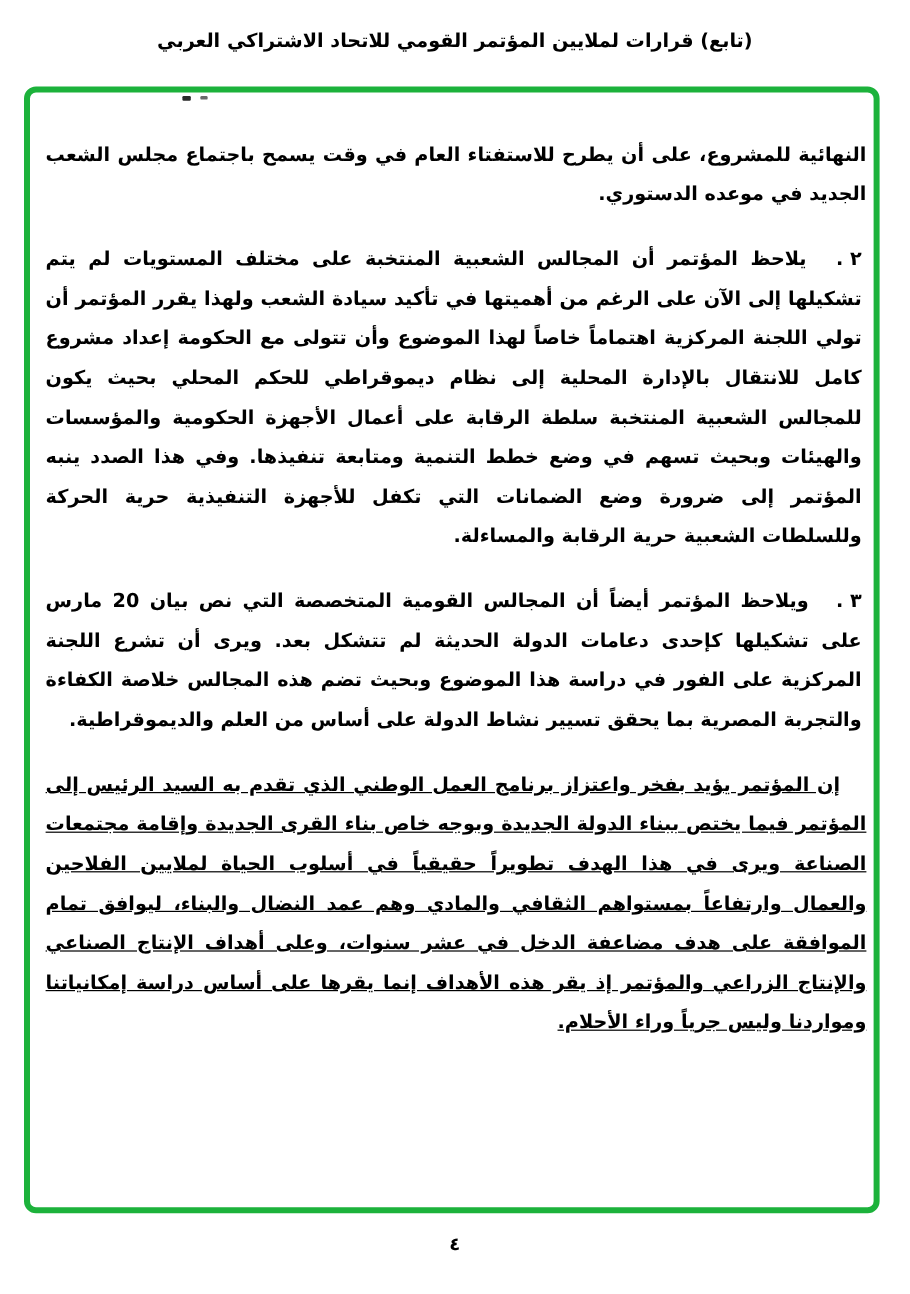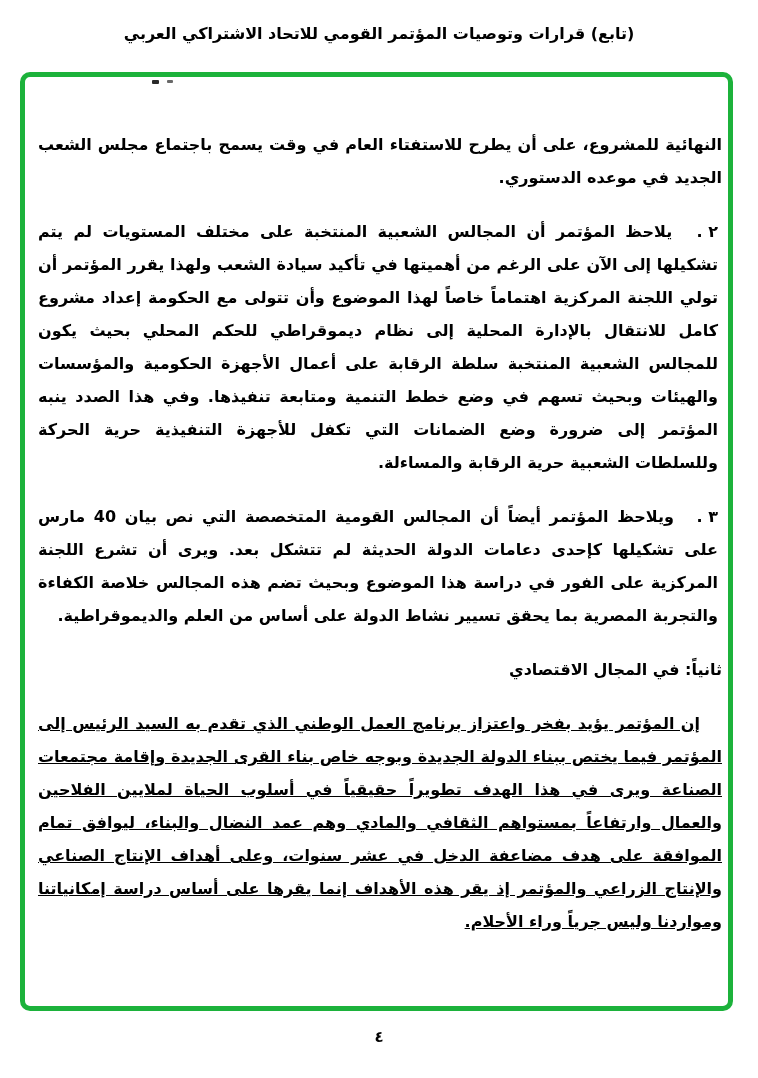--- a/index.html
+++ b/index.html
@@ -33,21 +33,21 @@
     width: 713px;
     height: 939px;
     box-sizing: border-box;
     border: 5px solid #1cb23b;
     border-radius: 10px;
     background: #ffffff;
   }
   .content {
     position: absolute;
     left: 38px;
-    top: 128px;
+    top: 112px;
     width: 684px;
     direction: rtl;
     text-align: justify;
   }
   .content p {
     margin: 0 0 21px 0;
     font-size: 16px;
     line-height: 33px;
     font-weight: bold;
     text-align: justify;
@@ -84,45 +84,44 @@
     position: absolute;
     background: #2a2a2a;
     border-radius: 1px;
   }
   .speck-1 { left: 152px; top: 80px; width: 7px; height: 4px; }
   .speck-2 { left: 167px; top: 80px; width: 6px; height: 3px; opacity: .7; }
 </style>
 </head>
 <body>
 
-<div class="header-title">(تابع) قرارات وتوصيات المؤتمر القومي للاتحاد الاشتراكي العربي</div>
+<div class="header-title">(تابع) قرارات لملايين المؤتمر القومي للاتحاد الاشتراكي العربي</div>
 
 <div class="frame"></div>
 
 <div class="speck speck-1"></div>
 <div class="speck speck-2"></div>
 
 <div class="content">
 
   <p>
     <span>النهائية للمشروع، على أن يطرح للاستفتاء العام في وقت يسمح باجتماع مجلس الشعب الجديد في موعده الدستوري.</span>
   </p>
 
 
   <p class="para-numbered">
     <span class="item-marker">٢ .</span>
     <span>يلاحظ المؤتمر أن المجالس الشعبية المنتخبة على مختلف المستويات لم يتم تشكيلها إلى الآن على الرغم من أهميتها في تأكيد سيادة الشعب ولهذا يقرر المؤتمر أن تولي اللجنة المركزية اهتماماً خاصاً لهذا الموضوع وأن تتولى مع الحكومة إعداد مشروع كامل للانتقال بالإدارة المحلية إلى نظام ديموقراطي للحكم المحلي بحيث يكون للمجالس الشعبية المنتخبة سلطة الرقابة على أعمال الأجهزة الحكومية والمؤسسات والهيئات وبحيث تسهم في وضع خطط التنمية ومتابعة تنفيذها. وفي هذا الصدد ينبه المؤتمر إلى ضرورة وضع الضمانات التي تكفل للأجهزة التنفيذية حرية الحركة وللسلطات الشعبية حرية الرقابة والمساءلة.</span>
   </p>
 
   <p class="para-numbered">
     <span class="item-marker">٣ .</span>
-    <span>ويلاحظ المؤتمر أيضاً أن المجالس القومية المتخصصة التي نص بيان 40 مارس على تشكيلها كإحدى دعامات الدولة الحديثة لم تتشكل بعد. ويرى أن تشرع اللجنة المركزية على الفور في دراسة هذا الموضوع وبحيث تضم هذه المجالس خلاصة الكفاءة والتجربة المصرية بما يحقق تسيير نشاط الدولة على أساس من العلم والديموقراطية.</span>
+    <span>ويلاحظ المؤتمر أيضاً أن المجالس القومية المتخصصة التي نص بيان 20 مارس على تشكيلها كإحدى دعامات الدولة الحديثة لم تتشكل بعد. ويرى أن تشرع اللجنة المركزية على الفور في دراسة هذا الموضوع وبحيث تضم هذه المجالس خلاصة الكفاءة والتجربة المصرية بما يحقق تسيير نشاط الدولة على أساس من العلم والديموقراطية.</span>
   </p>
 
-  <p class="section-heading">ثانياً: في المجال الاقتصادي</p>
 
   <p class="para-indent">
     <span>إن المؤتمر يؤيد بفخر واعتزاز برنامج العمل الوطني الذي تقدم به السيد الرئيس إلى المؤتمر فيما يختص ببناء الدولة الجديدة وبوجه خاص بناء القرى الجديدة وإقامة مجتمعات الصناعة ويرى في هذا الهدف تطويراً حقيقياً في أسلوب الحياة لملايين الفلاحين والعمال وارتفاعاً بمستواهم الثقافي والمادي وهم عمد النضال والبناء، ليوافق تمام الموافقة على هدف مضاعفة الدخل في عشر سنوات، وعلى أهداف الإنتاج الصناعي والإنتاج الزراعي والمؤتمر إذ يقر هذه الأهداف إنما يقرها على أساس دراسة إمكانياتنا ومواردنا وليس جرياً وراء الأحلام.</span>
   </p>
 
 </div>
 
 <div class="page-number">٤</div>
 
 </body></html>

